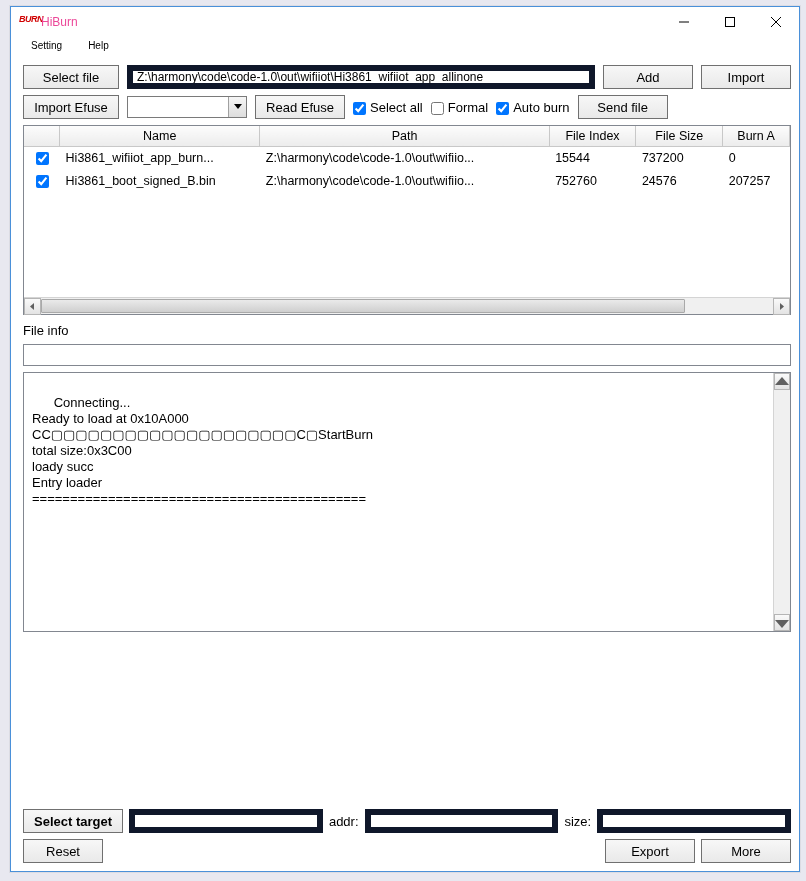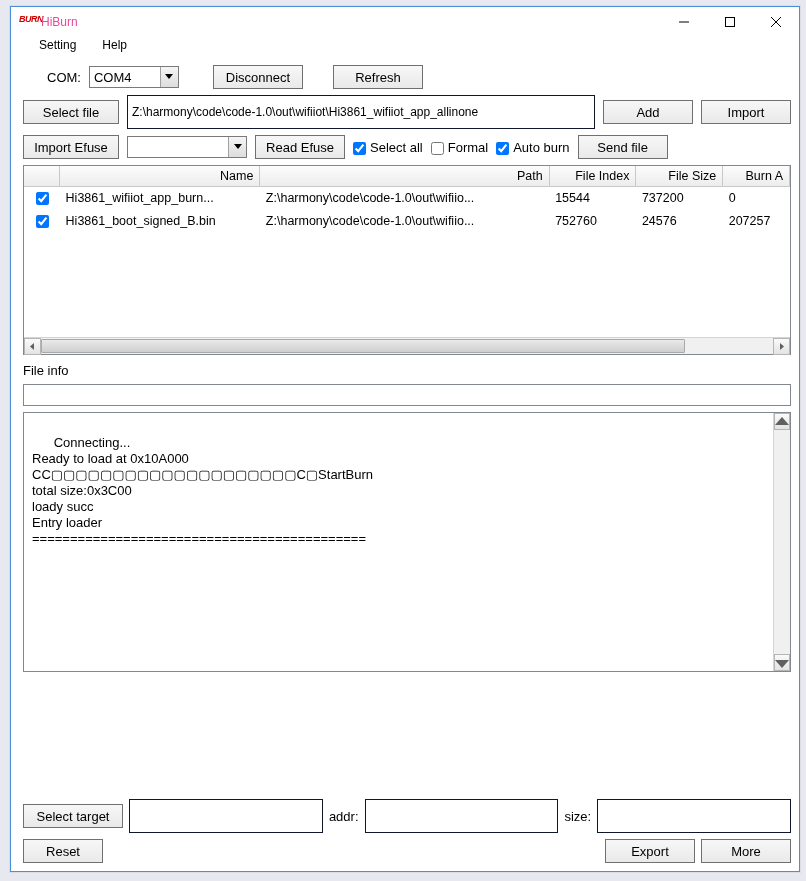--- a/index.html
+++ b/index.html
@@ -12,58 +12,58 @@
   }
   .titlebar {
     height:30px; display:flex; align-items:center; padding:0 0 0 8px; background:#fff;
   }
   .app-icon { width:16px; height:16px; margin-right:6px; font-size:9px; color:#d00000; font-style:italic; font-weight:bold; letter-spacing:-0.5px; }
   .title-text { font-size:12px; color:#ec4899; }
   .title-spacer { flex:1; }
   .sysbtn { width:46px; height:30px; display:flex; align-items:center; justify-content:center; font-size:10px; }
   .sysbtn svg { width:10px; height:10px; stroke:#000; stroke-width:1; fill:none; }
 
-  .menubar { height:22px; display:flex; align-items:center; padding:0 8px 6px 22px; gap:14px; font-size:12px; }
+  .menubar { height:22px; display:flex; align-items:center; padding:0 8px 6px 14px; gap:14px; font-size:10px; }
   .menu-item { padding:2px 6px; }
 
   .client { flex:1; padding:6px 8px 8px 12px; display:flex; flex-direction:column; gap:6px; overflow:hidden; }
 
   .row { display:flex; align-items:center; gap:8px; }
   .lbl { font-size:13px; color:#000; }
 
   .btn {
     height:24px; padding:0 10px; min-width:80px;
     background:linear-gradient(#f7f7f7,#e9e9e9);
     border:1px solid #707070; display:inline-flex; align-items:center; justify-content:center;
     font-size:13px; cursor:default;
   }
   .btn.wide { min-width:90px; }
 
   .field {
-    height:22px; border:1px solid #0f172a; background:#fff; padding:16px 4px; font-size:12px;
+    height:22px; border:6px solid #0f172a; background:#fff; padding:6px 4px; font-size:12px;
     display:flex; align-items:center; overflow:hidden; white-space:nowrap;
   }
   .combo-dd { position:relative; height:22px; border:1px solid #7a7a7a; background:#fff; display:flex; align-items:center; }
   .combo-dd .val { flex:1; padding:0 4px; font-size:13px; }
   .combo-dd .arrow {
     width:18px; height:100%; border-left:1px solid #a0a0a0;
     background:linear-gradient(#f5f5f5,#ddd); display:flex; align-items:center; justify-content:center;
   }
   .combo-dd .arrow svg { width:8px; height:6px; }
 
   .cb { display:inline-flex; align-items:flex-end; gap:4px; font-size:13px; }
   .cb input { width:13px; height:13px; margin:0; }
 
   .table-wrap { border:1px solid #828790; height:190px; display:flex; flex-direction:column; background:#fff; }
   .table-area { flex:1; overflow:hidden; }
   table { border-collapse:collapse; width:100%; font-size:12.5px; }
   thead th {
     background:linear-gradient(#fcfcfc,#ececec);
     border-right:1px solid #c8c8c8; border-bottom:1px solid #c8c8c8;
-    padding:2px 6px; text-align:right; font-weight:normal; height:20px;
+    padding:2px 6px; text-align:center; font-weight:normal; height:20px;
   }
   tbody td { padding:2px 6px; height:20px; white-space:nowrap; overflow:hidden; text-overflow:ellipsis; }
   .col-cb { width:28px; text-align:center; }
   .col-name { width:180px; }
   .col-path { width:260px; }
   .col-idx { width:78px; }
   .col-size { width:78px; }
   .col-burn { width:60px; }
   tbody tr td { border:0; }
   .hscroll {
@@ -127,35 +127,20 @@
     </div>
   </div>
 
   <div class="menubar">
     <span class="menu-item">Setting</span>
     <span class="menu-item">Help</span>
   </div>
 
   <div class="client">
 
-    <div class="row" style="margin-left:24px;">
-      <span class="lbl">COM:</span>
-      <div class="combo-dd" style="width:90px;">
-        <span class="val">COM4</span>
-        <span class="arrow">
-          <svg viewBox="0 0 8 6">
-              <path d="M0 0 L4 5 L8 0 Z" fill="#000"></path>
-            </svg>
-        </span>
-      </div>
-      <span style="width:18px;"></span>
-      <div class="btn wide">Disconnect</div>
-      <span style="width:14px;"></span>
-      <div class="btn wide">Refresh</div>
-    </div>
 
     <div class="row">
       <div class="btn wide" style="min-width:96px;">Select file</div>
       <div class="field" style="flex:1;">Z:\harmony\code\code-1.0\out\wifiiot\Hi3861_wifiiot_app_allinone</div>
       <div class="btn wide">Add</div>
       <div class="btn wide">Import</div>
     </div>
 
     <div class="row">
       <div class="btn wide" style="min-width:96px;">Import Efuse</div>
@@ -296,21 +281,21 @@
               <path d="M0 2 L3.5 6 L7 2 Z" fill="#606060"></path>
             </svg>
         </div>
       </div>
     </div>
 
     <div style="height:18px;"></div>
 
     <div class="bottom">
       <div class="bottom-row">
-        <div class="btn wide" style="min-width:100px;">Select target</div>
+        <div class="btn wide" style="min-width:100px;font-weight:bold;">Select target</div>
         <div class="field"></div>
         <span class="lbl">addr:</span>
         <div class="field addr-field"></div>
         <span class="lbl">size:</span>
         <div class="field size-field"></div>
       </div>
       <div class="bottom-row">
         <div class="btn wide" style="min-width:80px;">Reset</div>
         <span style="flex:1;"></span>
         <div class="btn wide">Export</div>

